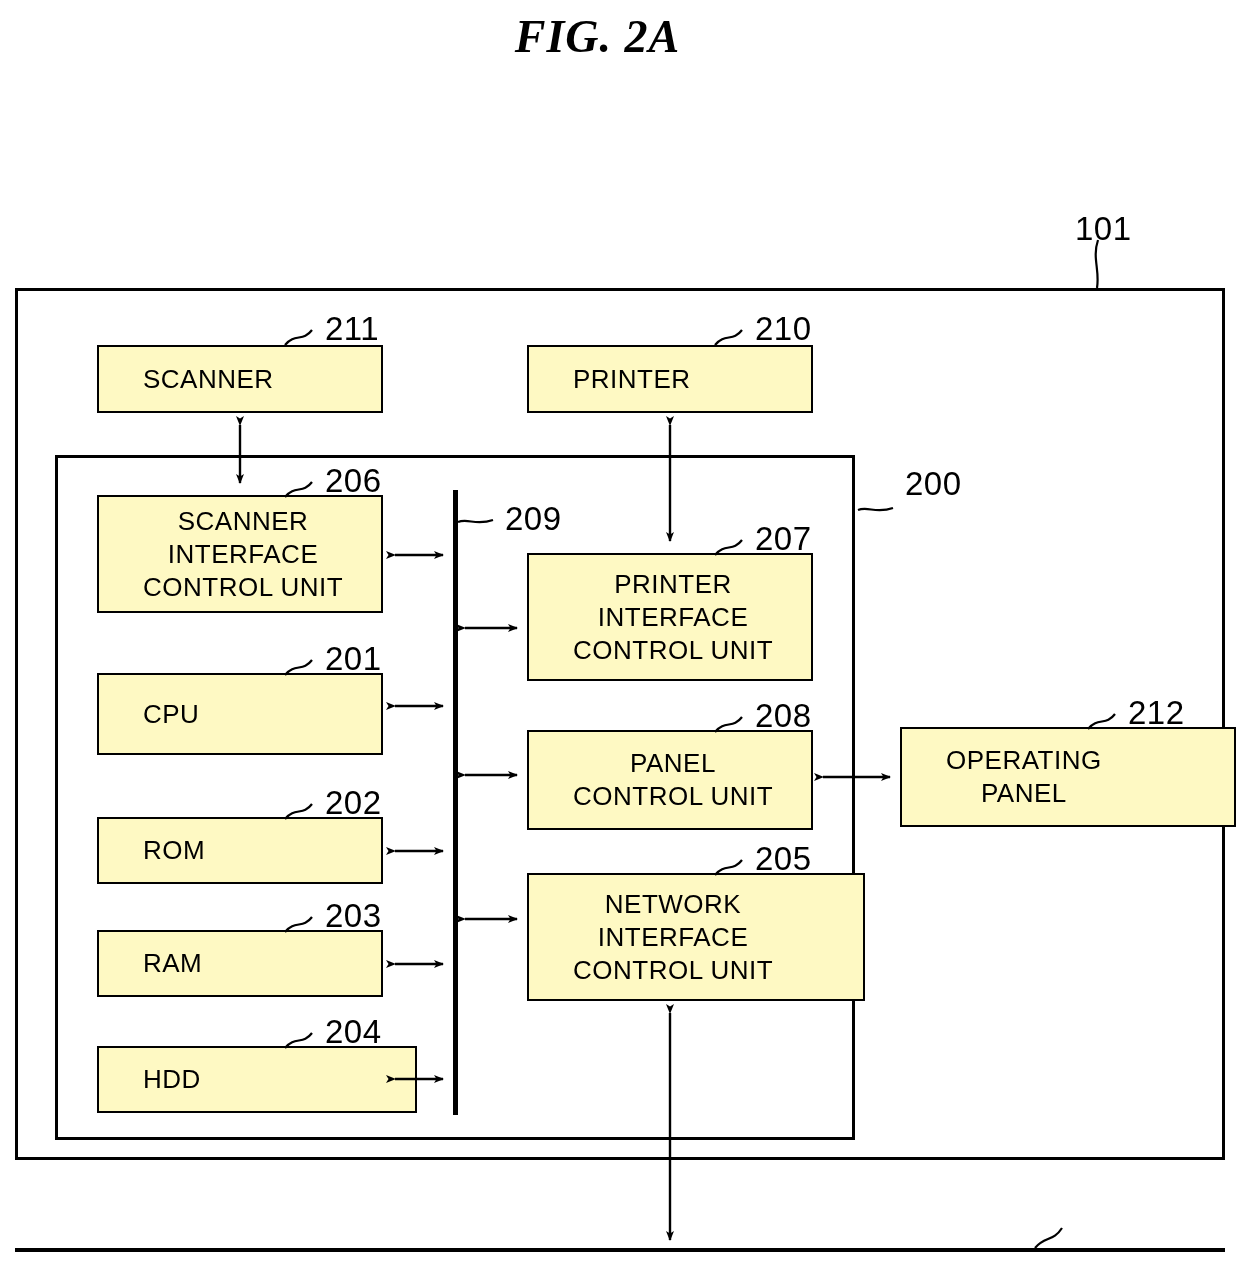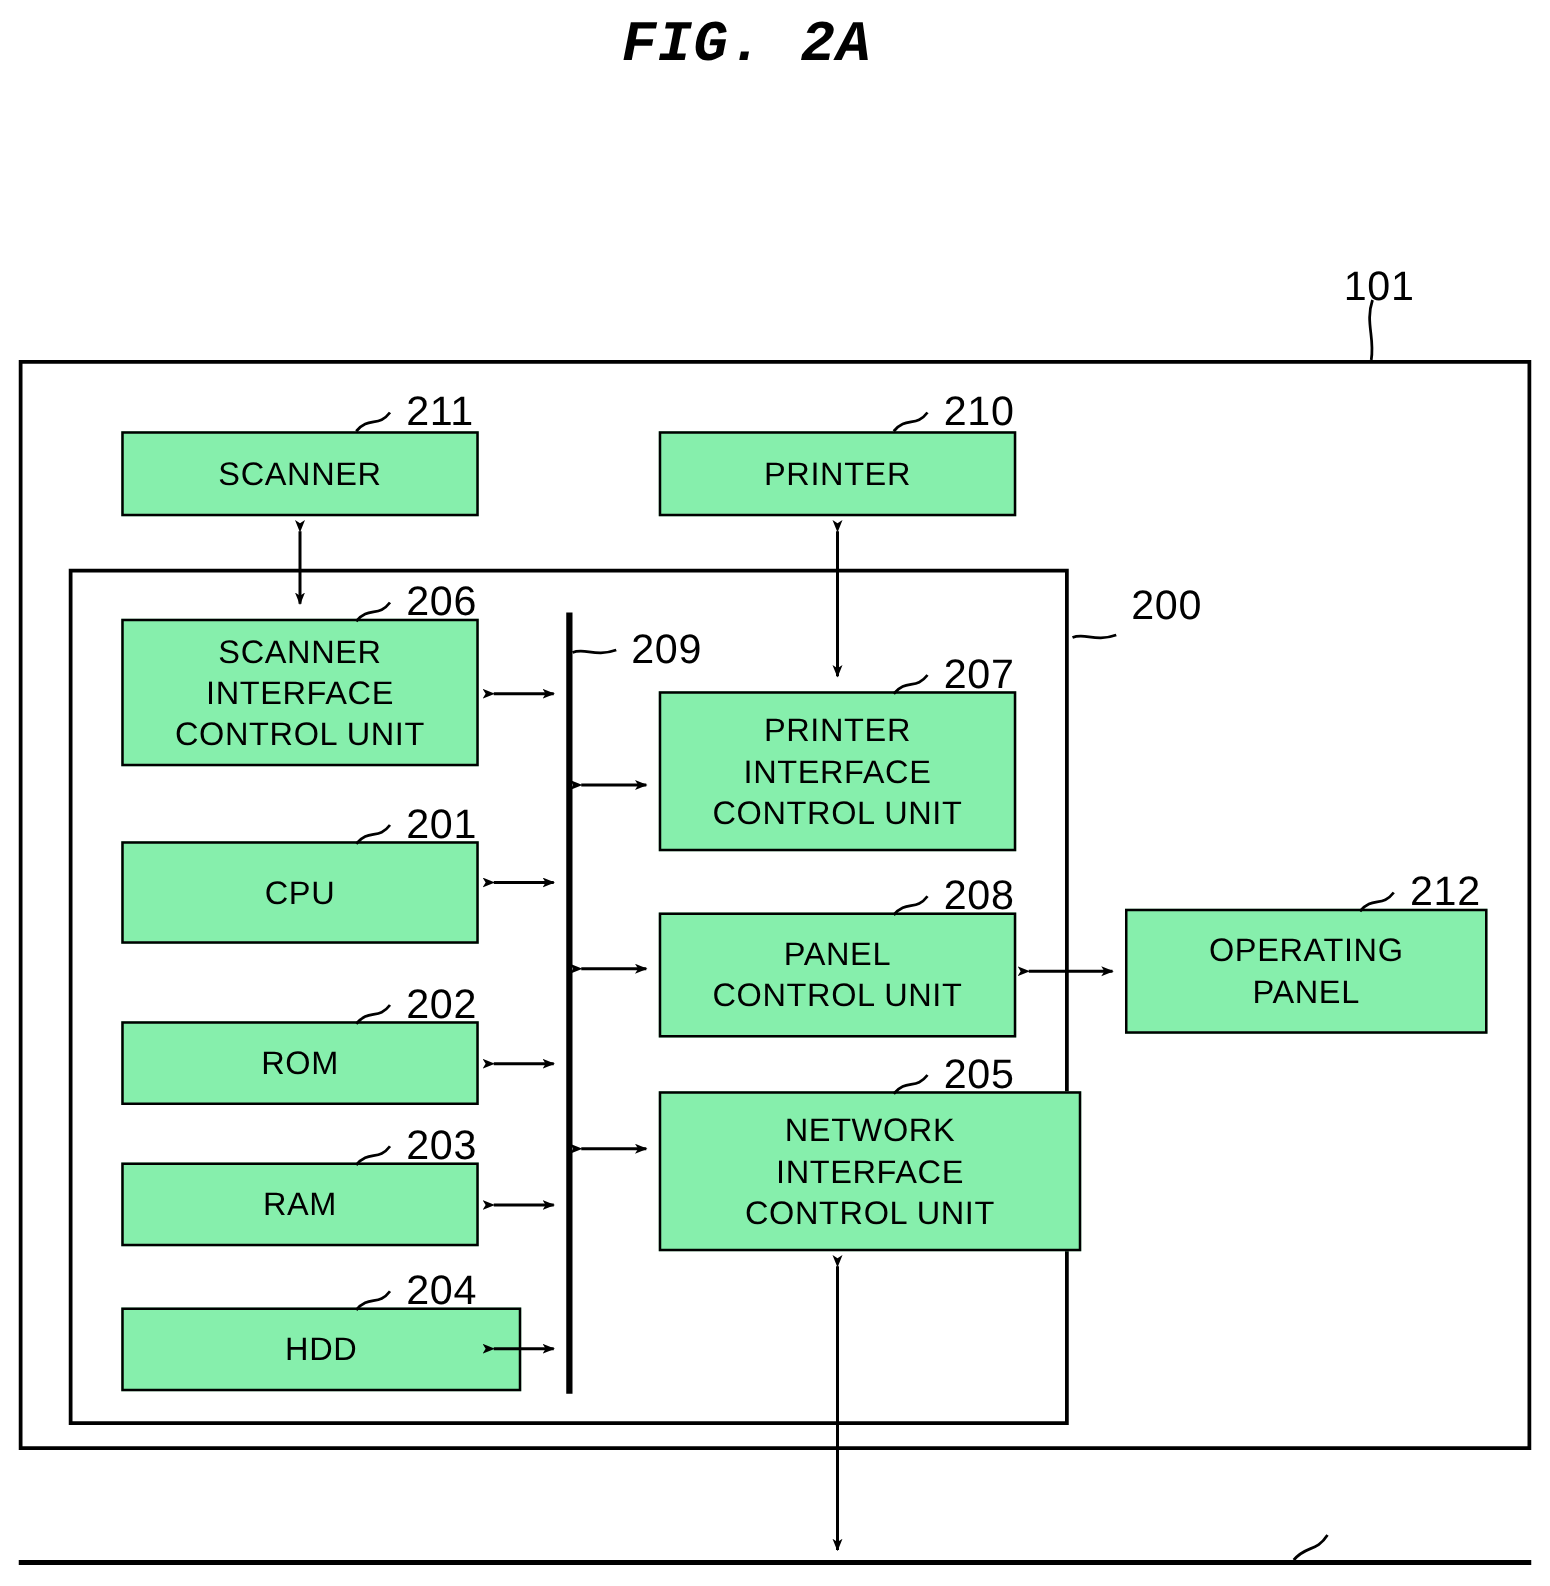--- a/index.html
+++ b/index.html
@@ -14,34 +14,35 @@
     font-family: "Liberation Sans", sans-serif;
     color: #000000;
     overflow: hidden;
   }
   #figure-title {
     position: absolute;
     left: 0;
     top: 10px;
     width: 1195px;
     text-align: center;
-    font-family: Liberation Mono, monospace;
+    font-family: Liberation Serif, serif;
     font-weight: bold;
     font-style: italic;
     font-size: 46px;
     letter-spacing: 1px;
   }
   .box {
     position: absolute;
     border: 2px solid #000;
     box-sizing: border-box;
-    background: #86efac;
+    background: #fef9c3;
     display: flex;
     align-items: center;
-    justify-content: center;
+    justify-content: flex-start;
+    padding-left: 44px;
   }
   .box-label {
     font-size: 26px;
     line-height: 33px;
     text-align: center;
     letter-spacing: 0.5px;
     white-space: pre-line;
   }
   .enclosure {
     position: absolute;
@@ -133,21 +134,21 @@
   <span class="box-label">PANEL
 CONTROL UNIT</span>
 </div>
 
 <div class="box" style="left:527px; top:873px; width:338px; height:128px;">
   <span class="box-label">NETWORK
 INTERFACE
 CONTROL UNIT</span>
 </div>
 
-<div class="box" style="left:900px; top:727px; width:290px; height:100px;">
+<div class="box" style="left:900px; top:727px; width:336px; height:100px;">
   <span class="box-label">OPERATING
 PANEL</span>
 </div>
 
 <div class="ref" style="left:325px; top:310px;">211</div>
 <div class="ref" style="left:755px; top:310px;">210</div>
 <div class="ref" style="left:325px; top:462px;">206</div>
 <div class="ref" style="left:325px; top:640px;">201</div>
 <div class="ref" style="left:325px; top:784px;">202</div>
 <div class="ref" style="left:325px; top:897px;">203</div>

